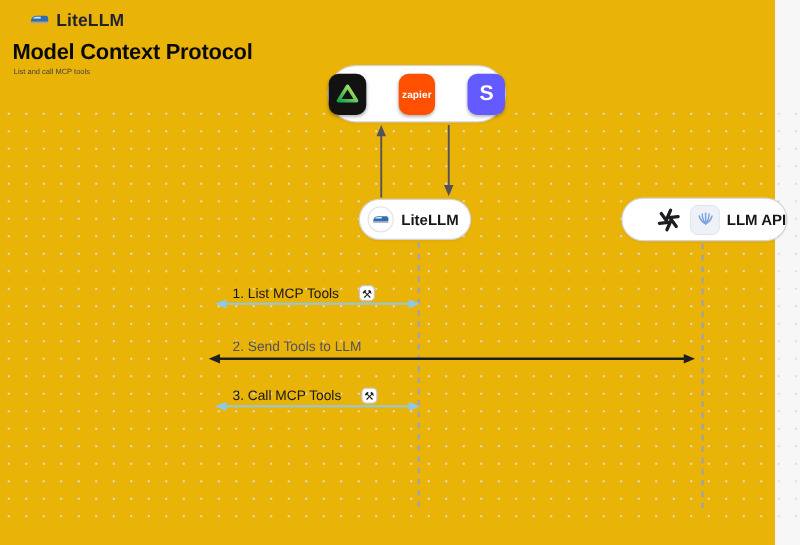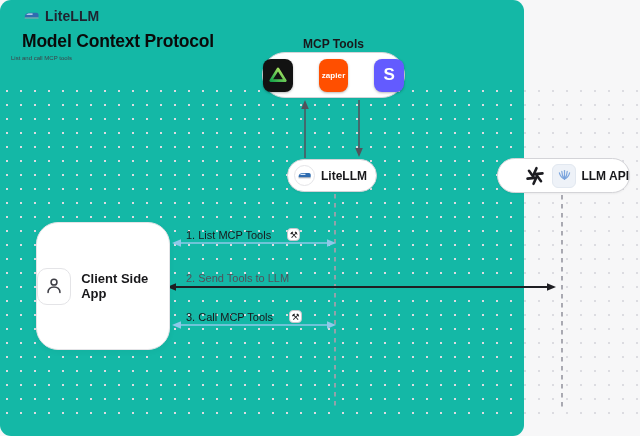--- a/index.html
+++ b/index.html
@@ -1,28 +1,28 @@
 <!DOCTYPE html>
 <html><head>
 <meta charset="utf-8">
 <style>
   * { margin:0; padding:0; box-sizing:border-box; }
   html,body { width:640px; height:436px; }
   body { font-family:"Liberation Sans", sans-serif; background:#f7f7f8; overflow:hidden; }
-  .canvas { position:relative; width:524px; height:436px; background:#14b8a6;border-radius:11px; }
+  .canvas { position:relative; width:620px; height:436px; background:#eab308; }
   .dots {
     position:absolute; left:0; top:84px; width:640px; height:332px;
     background-image:radial-gradient(circle, #dcdce1 1.1px, transparent 1.1px);
     background-size:14px 14px; pointer-events:none;
   }
   
   .brand { position:absolute; left:23px; top:7px; display:flex; align-items:center; gap:5px; }
   .brand .logo { width:17px; height:17px; }
   .brand .name { font-size:14px; font-weight:700; color:#1f2430; letter-spacing:.1px; }
-  .title { position:absolute; left:22px; top:31px; font-size:17.5px; font-weight:800; color:#0a0a0a; letter-spacing:-.2px; }
+  .title { position:absolute; left:10px; top:31px; font-size:17.5px; font-weight:800; color:#0a0a0a; letter-spacing:-.2px; }
   .subtitle { position:absolute; left:11px; top:55px; font-size:6px; color:#3f3f46; }
   
   .mcp-label { position:absolute; left:262px; top:37px; width:143px; text-align:center; font-size:12px; font-weight:600; color:#18181b; }
   .mcp-pill { position:absolute; left:262px; top:52px; width:143px; height:46px; background:#fff;
     border:1.4px solid #d4d4d8; border-radius:23px; display:flex; align-items:center; justify-content:center; gap:26px;
     box-shadow:0 1px 2px rgba(0,0,0,.05); }
   .tool-sq { width:33px; height:33px; border-radius:8px; display:flex; align-items:center; justify-content:center;
     box-shadow:0 1px 2.5px rgba(0,0,0,.28); overflow:hidden; }
   .tool-sq svg { width:24px; height:24px; }
   .zapier-txt { color:#fff; font-weight:800; font-size:8px; letter-spacing:.1px; }
@@ -104,21 +104,20 @@
       <polygon points="556,287 547,283.2 547,290.8" fill="currentColor"></polygon>
     </g>
 
     <g style="color: rgb(142, 201, 233);">
       <line x1="180" y1="325" x2="328" y2="325" stroke="currentColor" stroke-width="1.7"></line>
       <polygon points="172,325 181,321.3 181,328.7" fill="currentColor"></polygon>
       <polygon points="336,325 327,321.3 327,328.7" fill="currentColor"></polygon>
     </g>
   </svg>
 
-  <div class="mcp-label">MCP Tools</div>
   <div class="mcp-pill">
     <div class="tool-sq" style="background: rgb(18, 18, 18);">
       <svg viewBox="0 0 24 24">
         <defs>
           <linearGradient id="triGrad" x1="0" y1="1" x2="1" y2="0">
             <stop offset="0" stop-color="#16a34a"></stop>
               <stop offset="1" stop-color="#c8f065"></stop>
           </linearGradient>
         </defs>
         <path d="M12 6 L19.3 17.6 L4.7 17.6 Z" fill="none" stroke="url(#triGrad)" stroke-width="2.7" stroke-linejoin="round"></path>
@@ -159,29 +158,20 @@
         <path d="M12 5 L12 17"></path>
         <path d="M8.2 6 C8.2 11 9.6 14.2 12 17"></path>
         <path d="M15.8 6 C15.8 11 14.4 14.2 12 17"></path>
         <path d="M4.8 8.2 C5.8 12.2 8.2 15.2 12 17"></path>
         <path d="M19.2 8.2 C18.2 12.2 15.8 15.2 12 17"></path>
       </svg>
     </span>
     <span class="node-label">LLM API</span>
   </div>
 
-  <div class="client-box">
-    <span class="person-sq">
-      <svg viewBox="0 0 24 24" fill="none" stroke="#3f3f46" stroke-width="1.7" stroke-linecap="round">
-        <circle cx="12" cy="7.8" r="3.2"></circle>
-        <path d="M5.5 19 C5.5 15.2 8.3 13 12 13 C15.7 13 18.5 15.2 18.5 19"></path>
-      </svg>
-    </span>
-    <span class="client-label">Client Side App</span>
-  </div>
 
   <div class="flow-label fl-1">
     <span>1. List MCP Tools</span>
     <span class="tools-badge">
         <span>⚒</span>
       </span>
   </div>
   <div class="flow-label fl-2">
     <span>2. Send Tools to LLM</span>
   </div>

